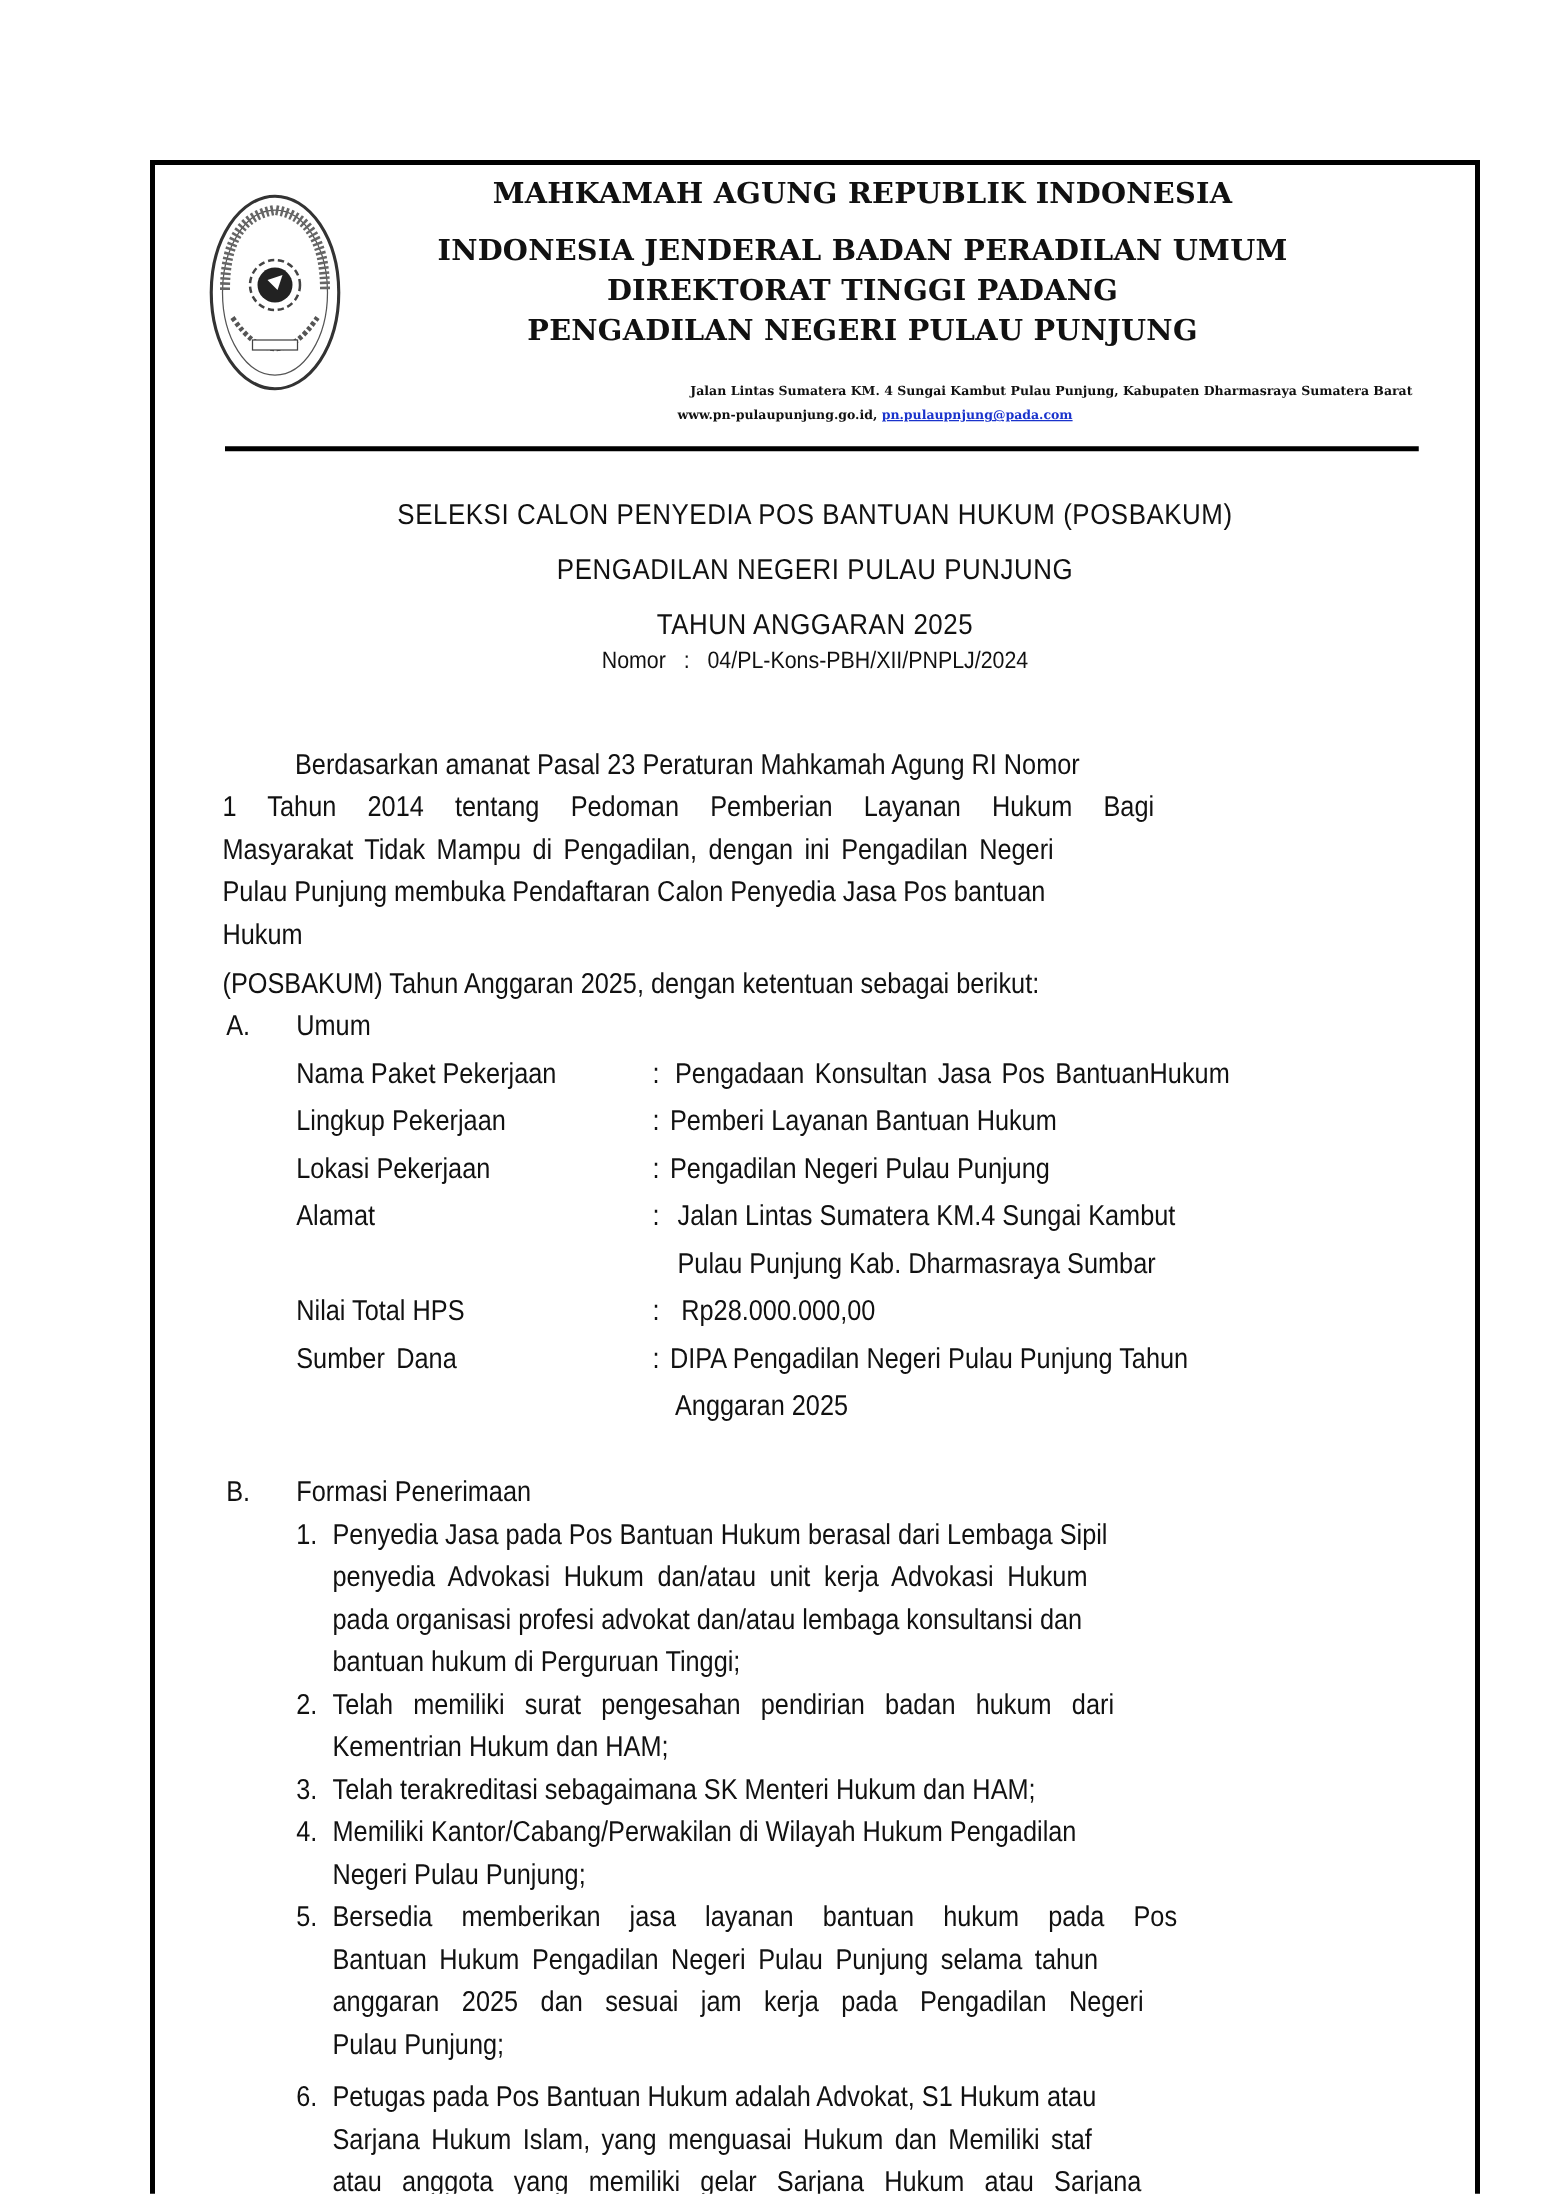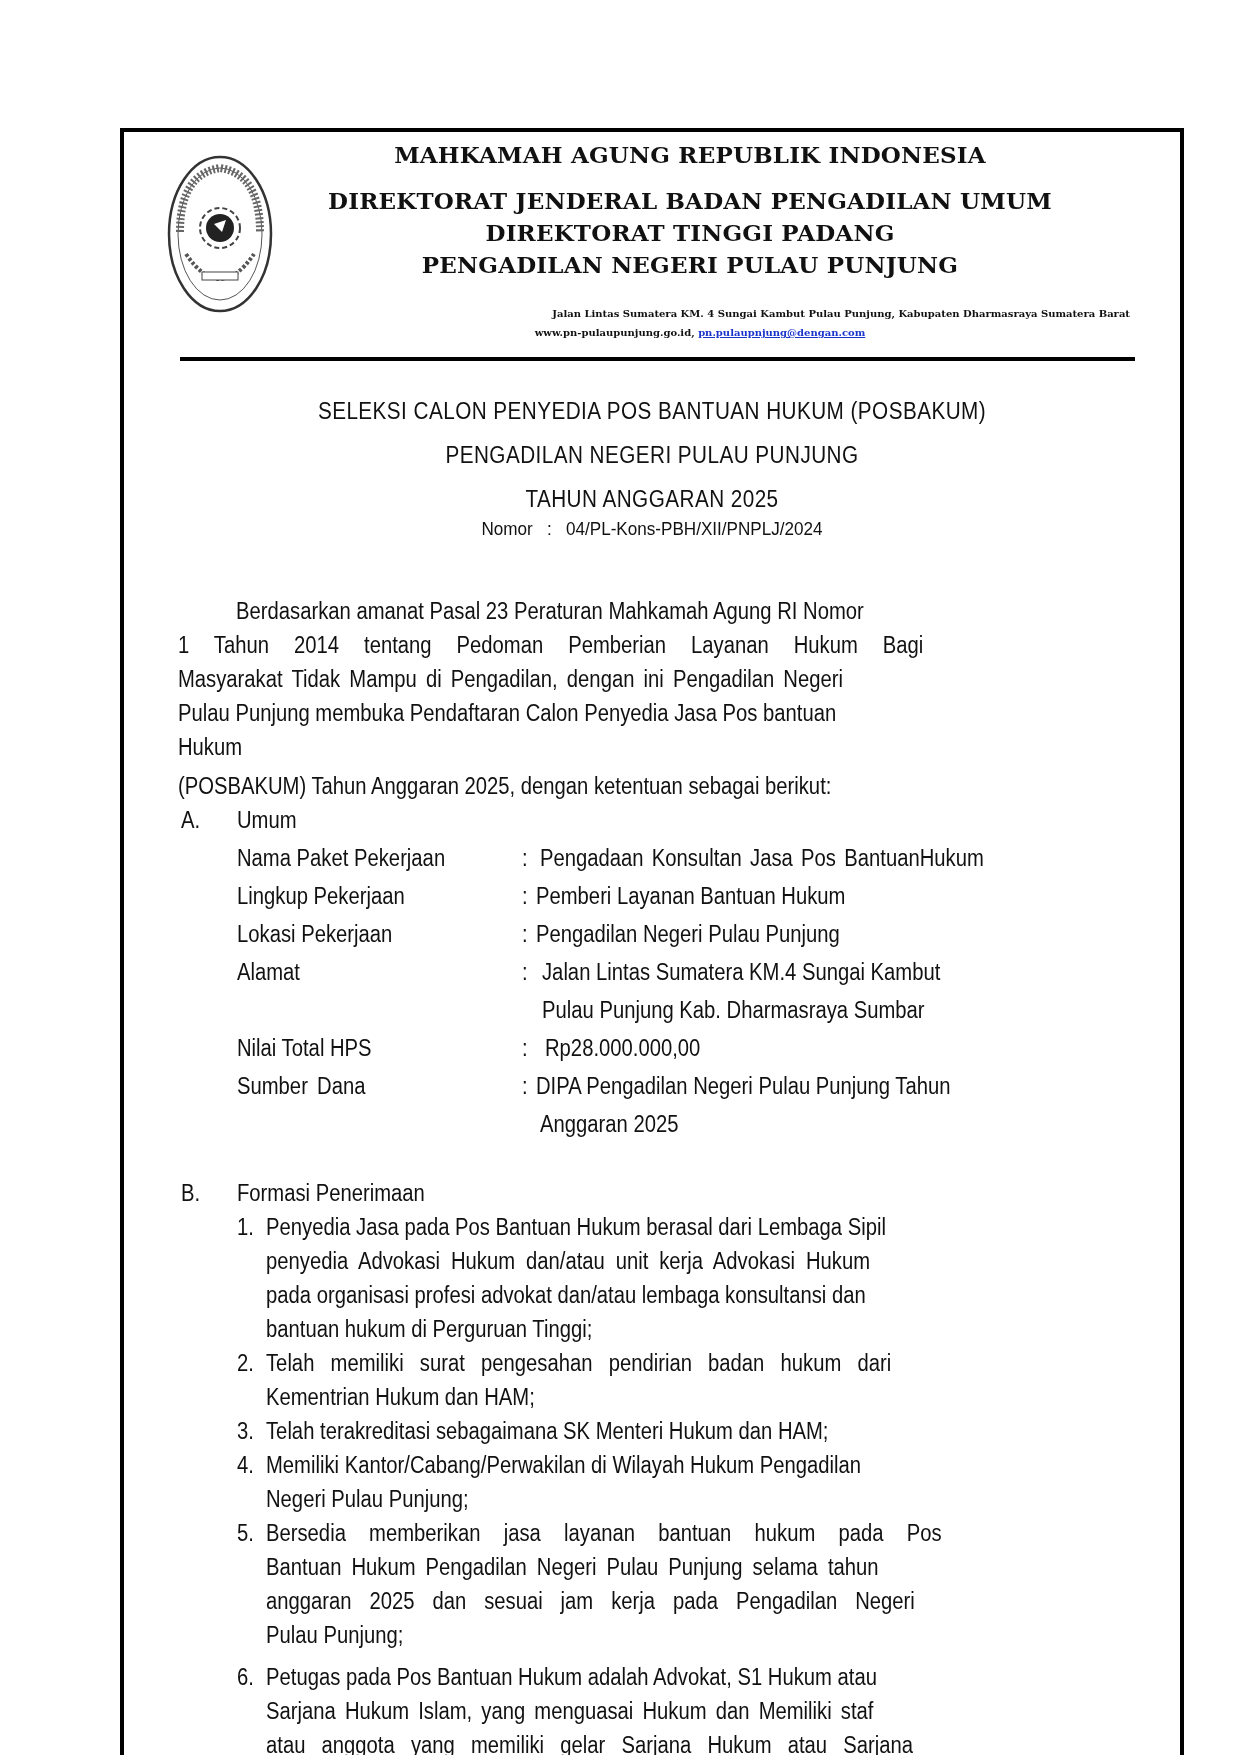--- a/index.html
+++ b/index.html
@@ -26,28 +26,28 @@
   <ellipse cx="54" cy="80" rx="42" ry="66" fill="none" stroke="#555" stroke-width="1"></ellipse>
   <path d="M14,78 Q14,20 54,14 Q94,20 94,78" fill="none" stroke="#666" stroke-width="8" stroke-dasharray="2 2"></path>
   <circle cx="54" cy="74" r="14" fill="#222"></circle>
   <circle cx="54" cy="74" r="20" fill="none" stroke="#444" stroke-width="2" stroke-dasharray="5 3"></circle>
   <path d="M48,70 L60,66 L56,78 Z" fill="#fff"></path>
   <path d="M20,100 Q54,150 88,100" fill="none" stroke="#555" stroke-width="4" stroke-dasharray="3 2"></path>
   <rect x="36" y="118" width="36" height="8" fill="#fff" stroke="#444" stroke-width="1"></rect>
 </svg>
 
 <div class="hdr" style="top:141px;">MAHKAMAH AGUNG REPUBLIK INDONESIA</div>
-<div class="hdr" style="top:187px;">DIREKTORAT JENDERAL BADAN PENGADILAN UMUM</div>
+<div class="hdr" style="top:187px;">INDONESIA JENDERAL BADAN PERADILAN UMUM</div>
 <div class="hdr" style="top:219px;">DIREKTORAT TINGGI PADANG</div>
 <div class="hdr" style="top:251px;">PENGADILAN NEGERI PULAU PUNJUNG</div>
 
 <div class="addr" style="left:270px; top:308px; width:860px; text-align:right;">Jalan Lintas Sumatera KM. 4 Sungai Kambut Pulau Punjung, Kabupaten Dharmasraya Sumatera Barat</div>
 <div class="addr" style="left:270px; top:327px; width:860px; text-align:center;">
   <span>www.pn-pulaupunjung.go.id,</span>
-  <a>pn.pulaupnjung@dengan.com</a>
+  <a>pn.pulaupnjung@pada.com</a>
 </div>
 
 <div class="sep"></div>
 
 <div class="title" style="top:398px;">SELEKSI CALON PENYEDIA POS BANTUAN HUKUM (POSBAKUM)</div>
 <div class="title" style="top:442px;">PENGADILAN NEGERI PULAU PUNJUNG</div>
 <div class="title" style="top:486px;">TAHUN ANGGARAN 2025</div>
 <div class="nomor" style="top:518px;">
   <span>Nomor</span>
   &nbsp;&nbsp;<span>:</span>&nbsp;&nbsp;

